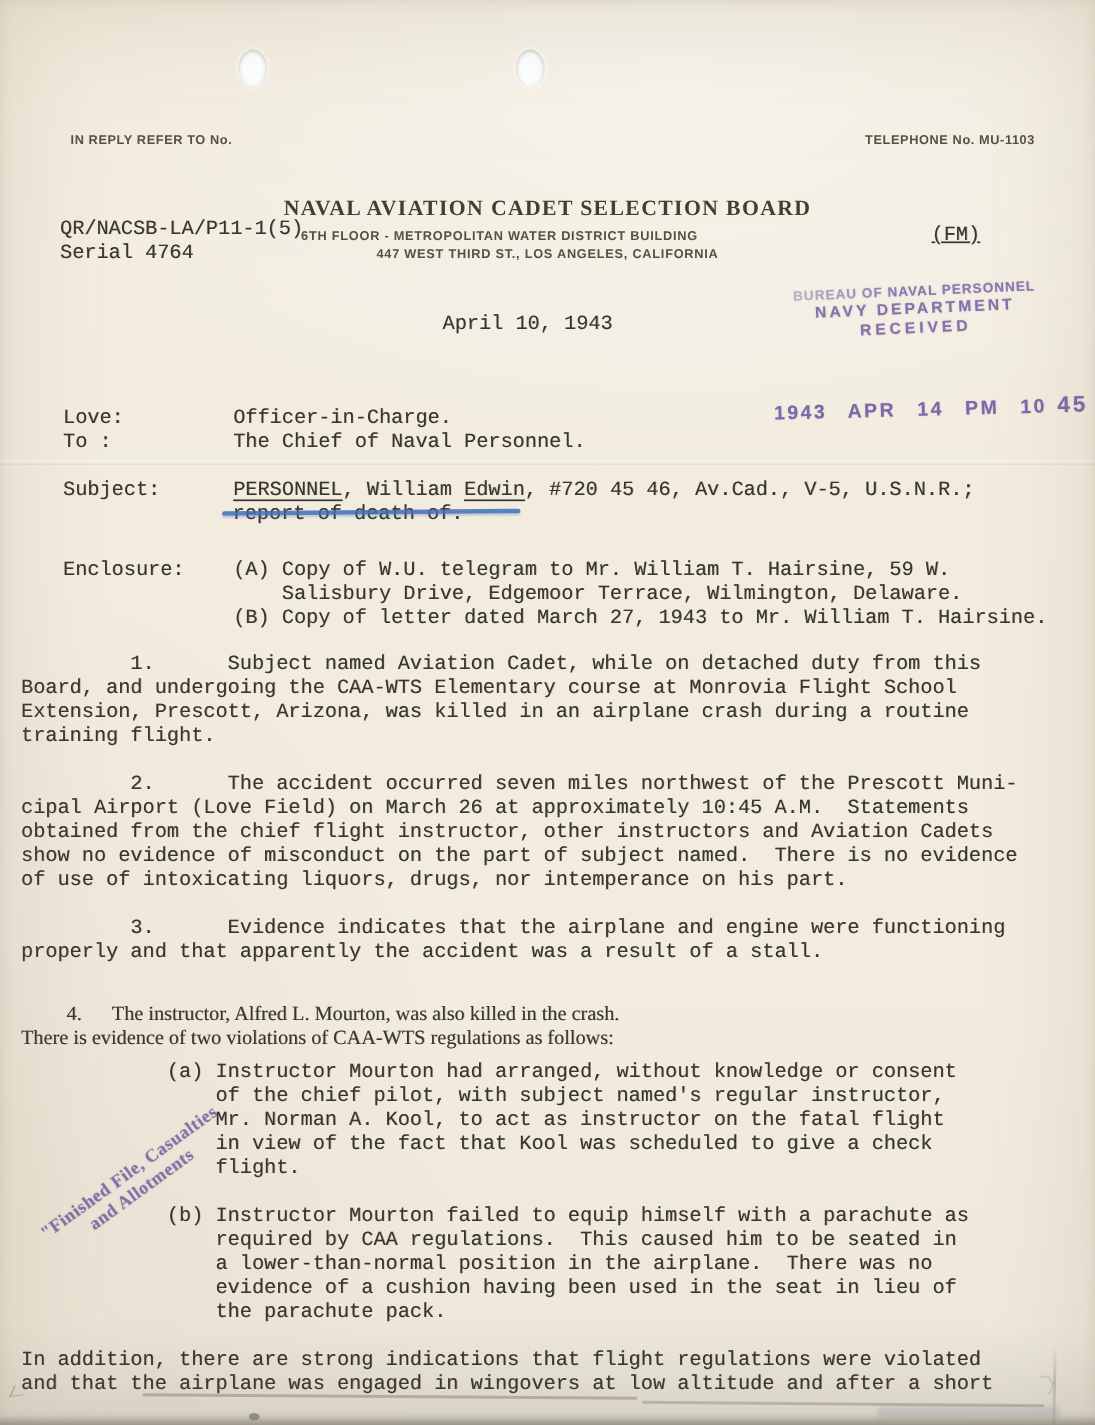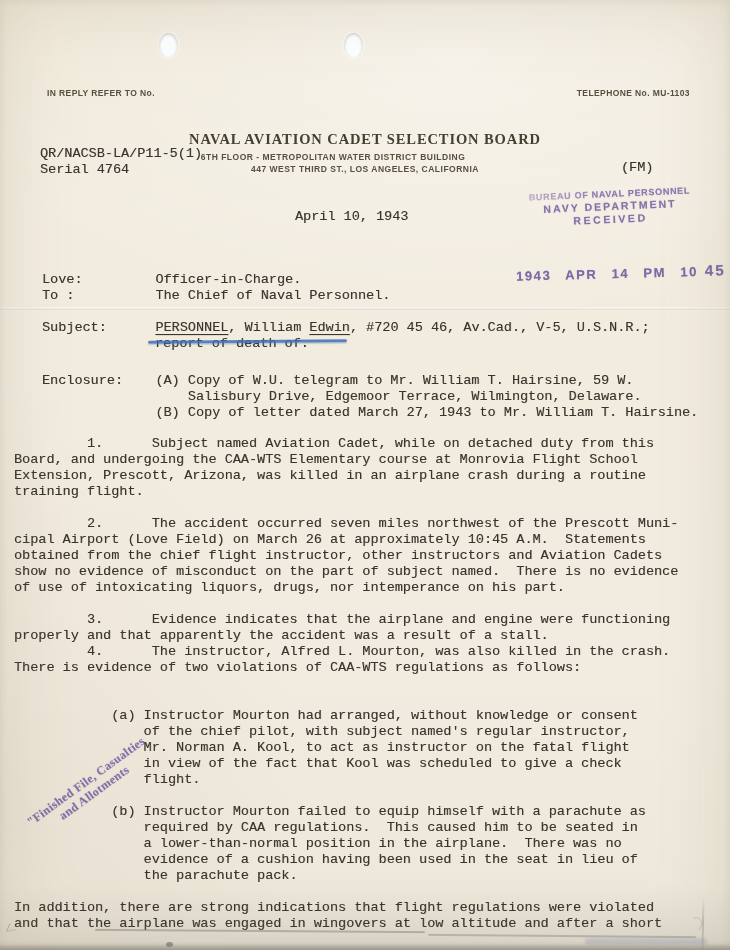--- a/index.html
+++ b/index.html
@@ -25,34 +25,34 @@
   .lh-title{position:absolute;left:0;top:131px;width:730px;text-align:center;
     font-size:14.5px;font-weight:700;letter-spacing:0.9px;color:#44402f;font-family:Liberation Serif, serif;}
   .lh-addr1{position:absolute;left:0;top:152px;width:666px;text-align:center;
     font-size:8.5px;font-weight:700;letter-spacing:0.5px;color:#55503f;}
   .lh-addr2{position:absolute;left:0;top:164px;width:730px;text-align:center;
     font-size:8.5px;font-weight:700;letter-spacing:0.5px;color:#55503f;}
   .mono{position:absolute;font-family:"Liberation Mono","DejaVu Sans Mono",monospace;
     font-size:13.5px;line-height:16px;color:#39342c;white-space:pre;
     text-shadow:0.4px 0.3px 0.2px rgba(57,52,44,0.38);}
   .ref{left:40px;top:146px;}
-  .fm{left:621px;top:160px;}
+  .fm{left:621px;top:150px;text-decoration:underline;}
   .dateline{left:295px;top:209px;}
   .fromto{left:42px;top:272px;}
   .subj1{left:42px;top:320px;}
   .subj2{left:155px;top:336px;}
   .typed-underline{text-decoration:underline;text-decoration-thickness:1.3px;text-underline-offset:2.5px;}
   .blue-underline{position:absolute;left:148px;top:340px;width:199px;height:3.2px;
     background:rgba(63,110,185,0.85);border-radius:2px;transform:rotate(-0.5deg);
     box-shadow:0 1.5px 1px rgba(63,110,185,0.25);}
   .enclosure{left:42px;top:373px;}
   .p1{left:14px;top:436px;}
   .p2{left:14px;top:516px;}
   .p3{left:14px;top:612px;}
-  .p4{left:14px;top:644px;}
+  .p4{left:14px;top:668px;font-family:Liberation Serif, serif;}
   .pa{left:14px;top:708px;}
   .pb{left:14px;top:804px;}
   .pf{left:14px;top:900px;}
   .stamp{position:absolute;mix-blend-mode:multiply;}
   .received{left:505px;top:189px;width:210px;text-align:center;color:#7b67b6;
     transform:rotate(-2.5deg);opacity:0.88;text-shadow:0 0 1px rgba(123,103,182,0.55);}
   .rs1{font-size:9px;font-weight:700;letter-spacing:0.7px;
     -webkit-mask-image:linear-gradient(90deg,rgba(0,0,0,0.35),rgba(0,0,0,0.95) 45%);
     mask-image:linear-gradient(90deg,rgba(0,0,0,0.35),rgba(0,0,0,0.95) 45%);}
   .rs2{font-size:10.5px;font-weight:700;letter-spacing:2px;margin-top:1px;}
@@ -97,21 +97,21 @@
   <div class="hole hole-2"></div>
   <div class="crease-h"></div>
 
   <div class="tiny in-reply">IN REPLY REFER TO No.</div>
   <div class="tiny telephone">TELEPHONE No. MU-1103</div>
 
   <div class="lh-title">NAVAL AVIATION CADET SELECTION BOARD</div>
   <div class="lh-addr1">6TH FLOOR - METROPOLITAN WATER DISTRICT BUILDING</div>
   <div class="lh-addr2">447 WEST THIRD ST., LOS ANGELES, CALIFORNIA</div>
 
-  <div class="mono ref"><span>QR/NACSB-LA/P11-5(1)</span>
+  <div class="mono ref"><span>QR/NACSB-LA/P11-1(5)</span>
 <span>Serial 4764</span></div>
   <div class="mono fm">(FM)</div>
   <div class="mono dateline">April 10, 1943</div>
 
   <div class="stamp received">
     <div class="rs1">BUREAU OF NAVAL PERSONNEL</div>
     <div class="rs2">NAVY DEPARTMENT</div>
     <div class="rs3">RECEIVED</div>
   </div>
   <div class="stamp datetime"><span>1943 APR 14  PM 10</span><span class="dt-bold">45</span></div>

